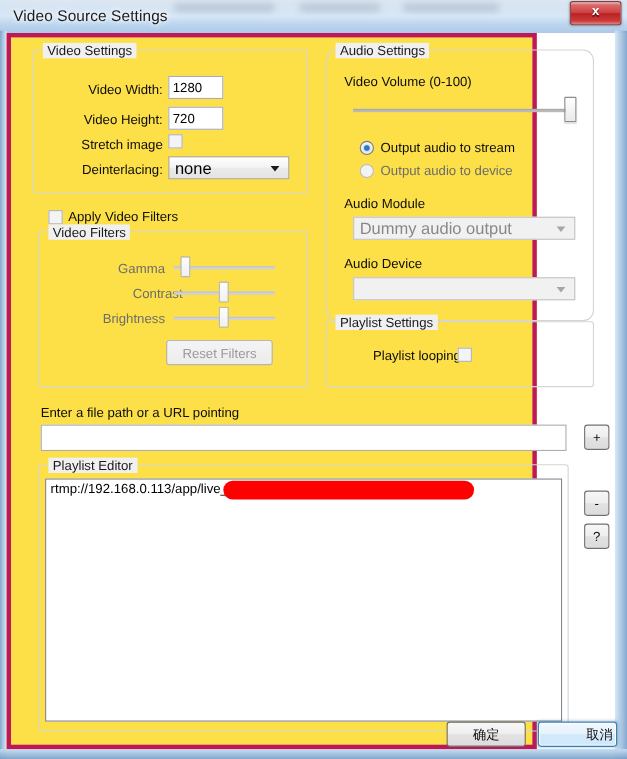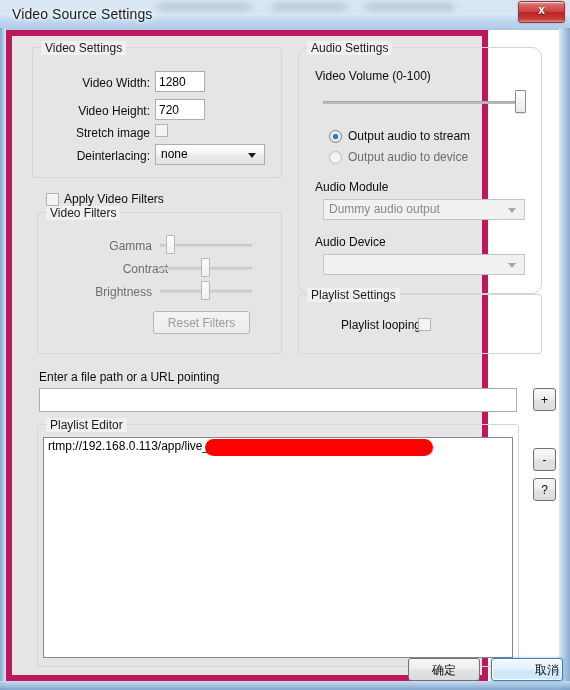--- a/index.html
+++ b/index.html
@@ -78,22 +78,22 @@
     color: #ffffff;
     text-shadow: 0 1px 1px rgba(0,0,0,0.55);
     font-family: "Liberation Sans", sans-serif;
   }
 
   
   #client {
     position: absolute;
     left: 6px; top: 30px;
     width: 482px; height: 651px;
-    background: #e5e5e5;
-    border: 6px solid #be185d;
+    background: #fde047;
+    border: 4px solid #be185d;
     box-sizing: border-box;
   }
 
   
   .frame-edge {
     position: absolute;
     background: linear-gradient(to right, rgba(150,180,210,0.85), rgba(205,225,243,0.85));
     pointer-events: none;
   }
   #edge-left  { left: 0;  top: 28px; width: 6px;  height: 662px;
@@ -148,21 +148,21 @@
     box-sizing: border-box;
     border: 1px solid #abadb3;
     background: linear-gradient(to bottom, #ffffff 0%, #f3f3f3 48%, #ebebeb 52%, #e3e3e3 100%);
     font-size: 12px;
     color: #000;
     cursor: default;
   }
   .combo .cb-text {
     position: absolute;
     left: 5px; top: 2px;
-    font-size: 12px;
+    font-size: 15px;
     white-space: nowrap;
   }
   .combo .cb-arrow {
     position: absolute;
     right: 8px; top: 50%;
     margin-top: -2px;
     width: 0; height: 0;
     border-left: 4px solid transparent;
     border-right: 4px solid transparent;
     border-top: 5px solid #1b1b1b;

